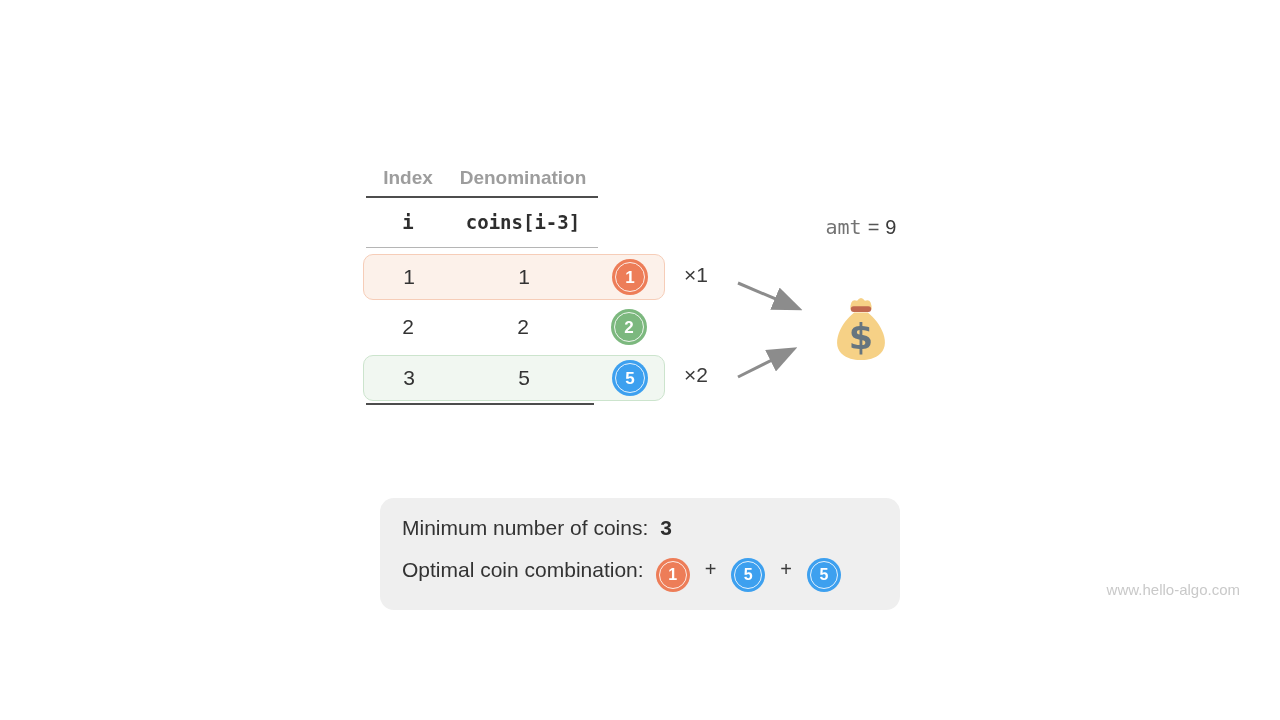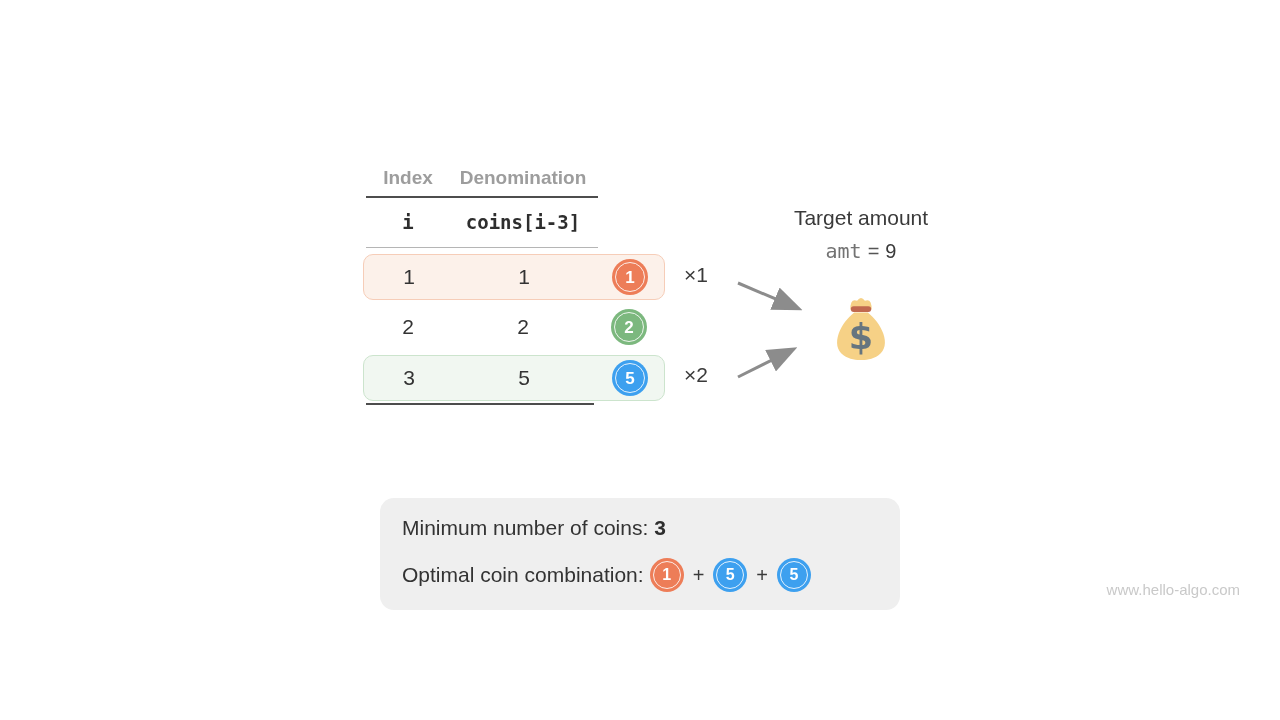--- a/index.html
+++ b/index.html
@@ -116,22 +116,22 @@
     left: 380px; top: 498px;
     width: 520px; height: 112px;
     border-radius: 14px;
     padding: 18px 22px;
     display: flex;
     flex-direction: column;
     justify-content: space-between;
   }
   .summary-line {
     display: flex;
-    align-items: center;
-    gap: 6px;
+    align-items: flex-start;
+    gap: 12px;
     font-size: 21px;
     color: #333333;
   }
   .summary-line .bold-val { font-weight: bold; color: #2e2e2e; }
   .plus-sign { font-size: 20px; color: #3a3a3a; padding: 0 3px; }
 
   
   .watermark {
     position: absolute;
     right: 40px; bottom: 26px;
@@ -194,21 +194,20 @@
     <defs>
       <marker id="ah" markerWidth="10" markerHeight="8" refX="8" refY="4" orient="auto">
         <path d="M0,0 L10,4 L0,8 Z" fill="#8C8C8C"></path>
       </marker>
     </defs>
     <line x1="738" y1="283" x2="797" y2="308" stroke="#8C8C8C" stroke-width="3" marker-end="url(#ah)"></line>
     <line x1="738" y1="377" x2="792" y2="350" stroke="#8C8C8C" stroke-width="3" marker-end="url(#ah)"></line>
   </svg>
 
   <div class="target-block">
-    <div class="target-title">Target amount</div>
     <div class="target-eq">
       <span class="var">amt</span><span class="eq">=</span><span>9</span>
     </div>
   </div>
 
   <svg class="abs" style="left:826px; top:293px;" width="70" height="72" viewBox="0 0 72 72" xmlns="http://www.w3.org/2000/svg">
     <path d="M25,16 Q25,4 32,7 Q36,1 40,7 Q47,4 47,16 Z" fill="#F6D186"></path>
     <rect x="25.5" y="12.5" width="21" height="6" rx="3" fill="#C1694F"></rect>
     <path d="M29,19 L43,19
              C50,25 56,32 59,41

